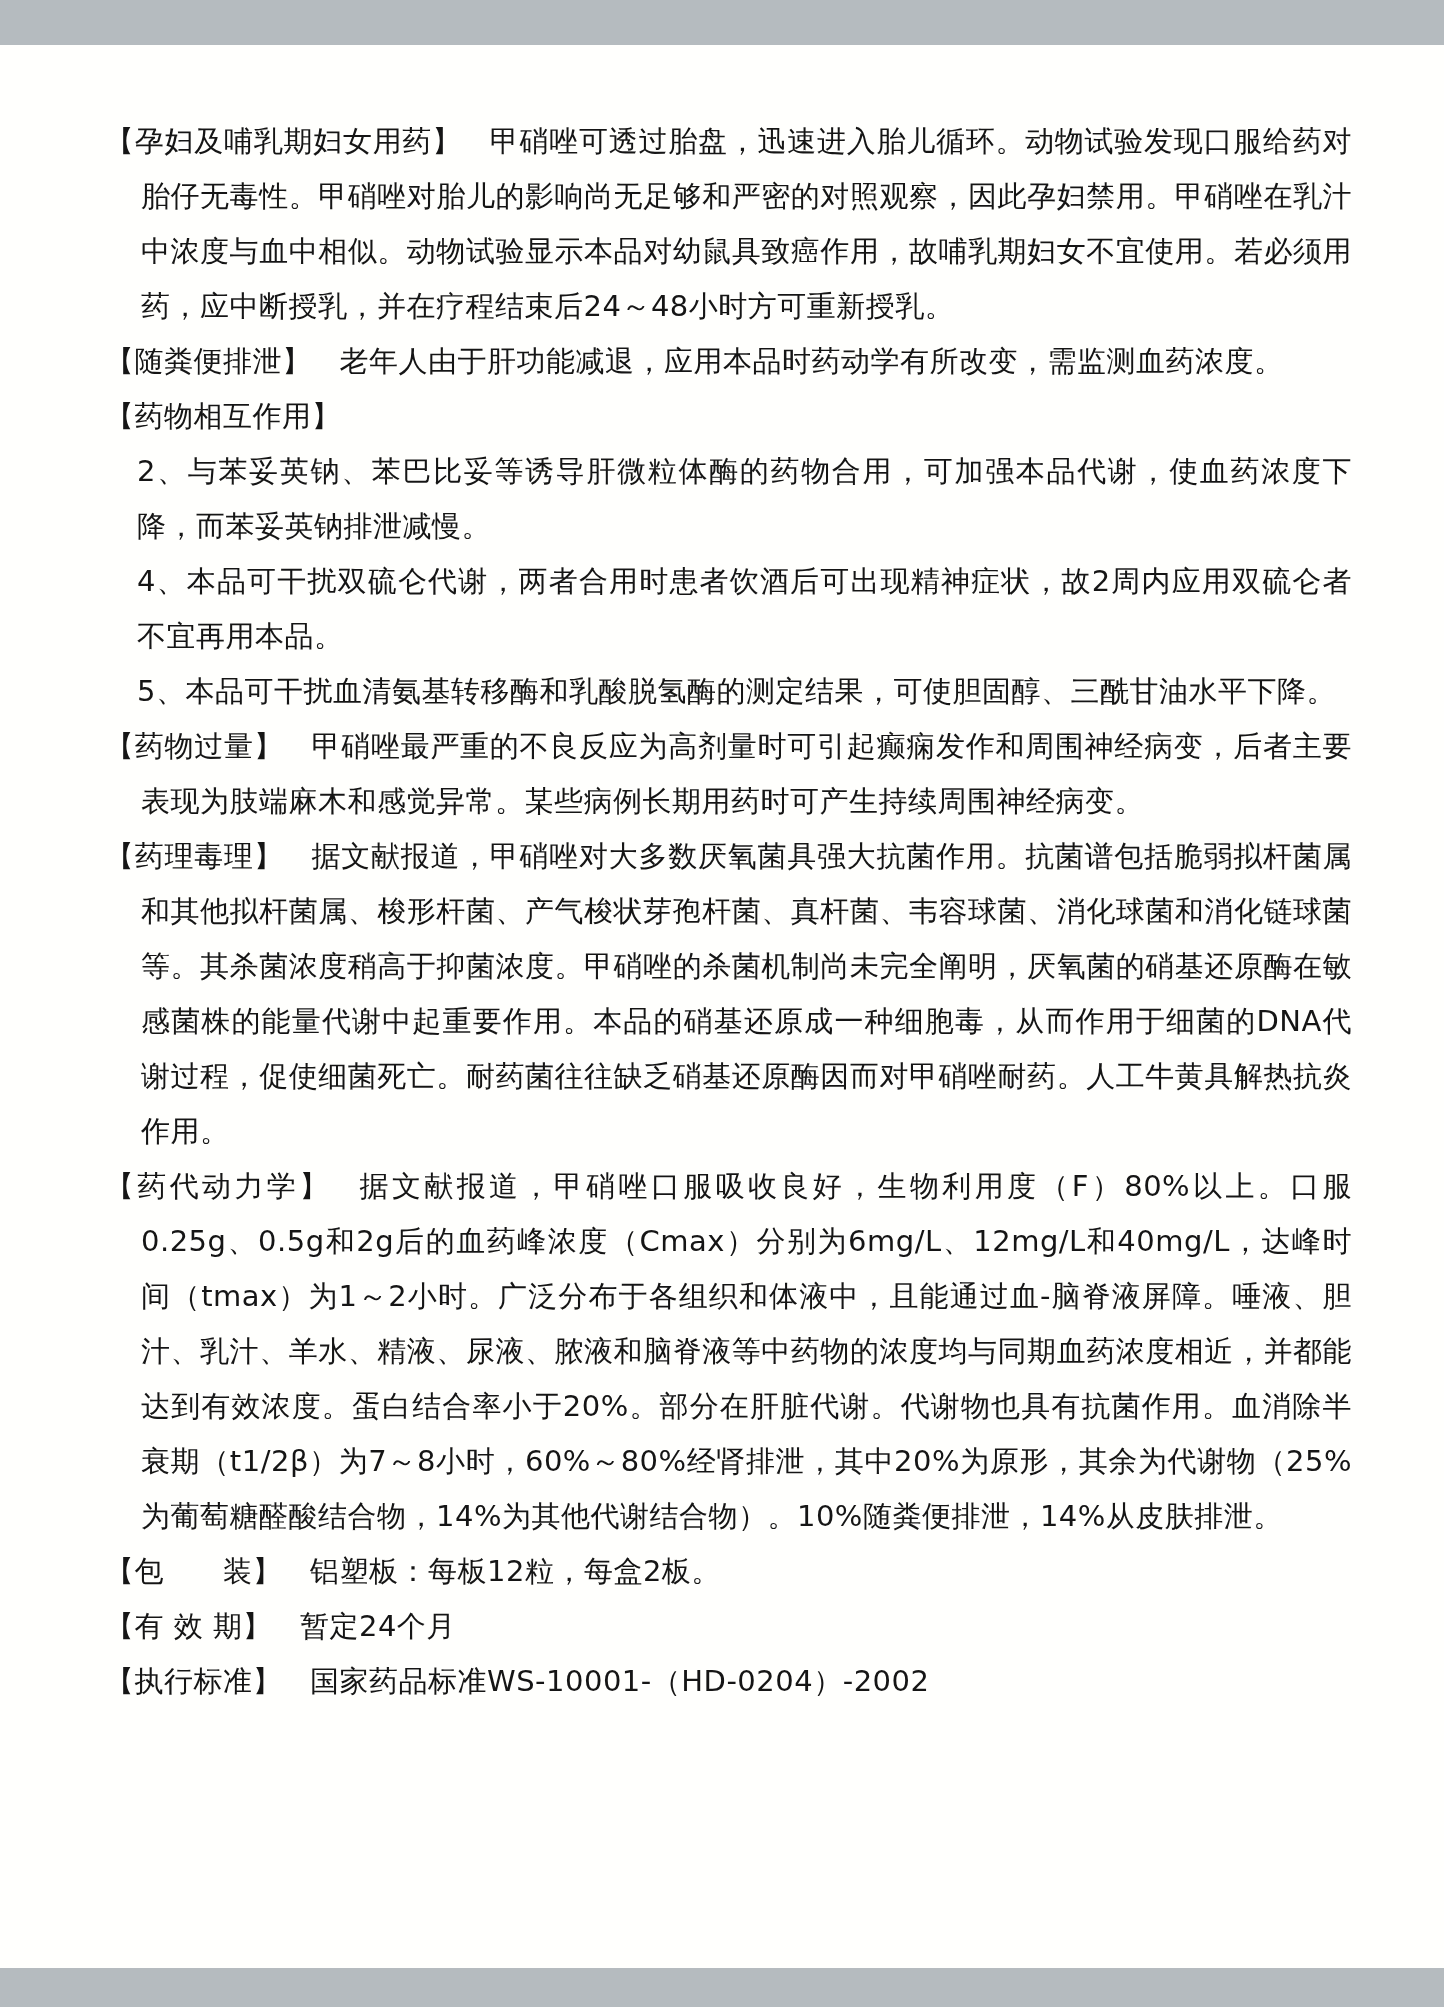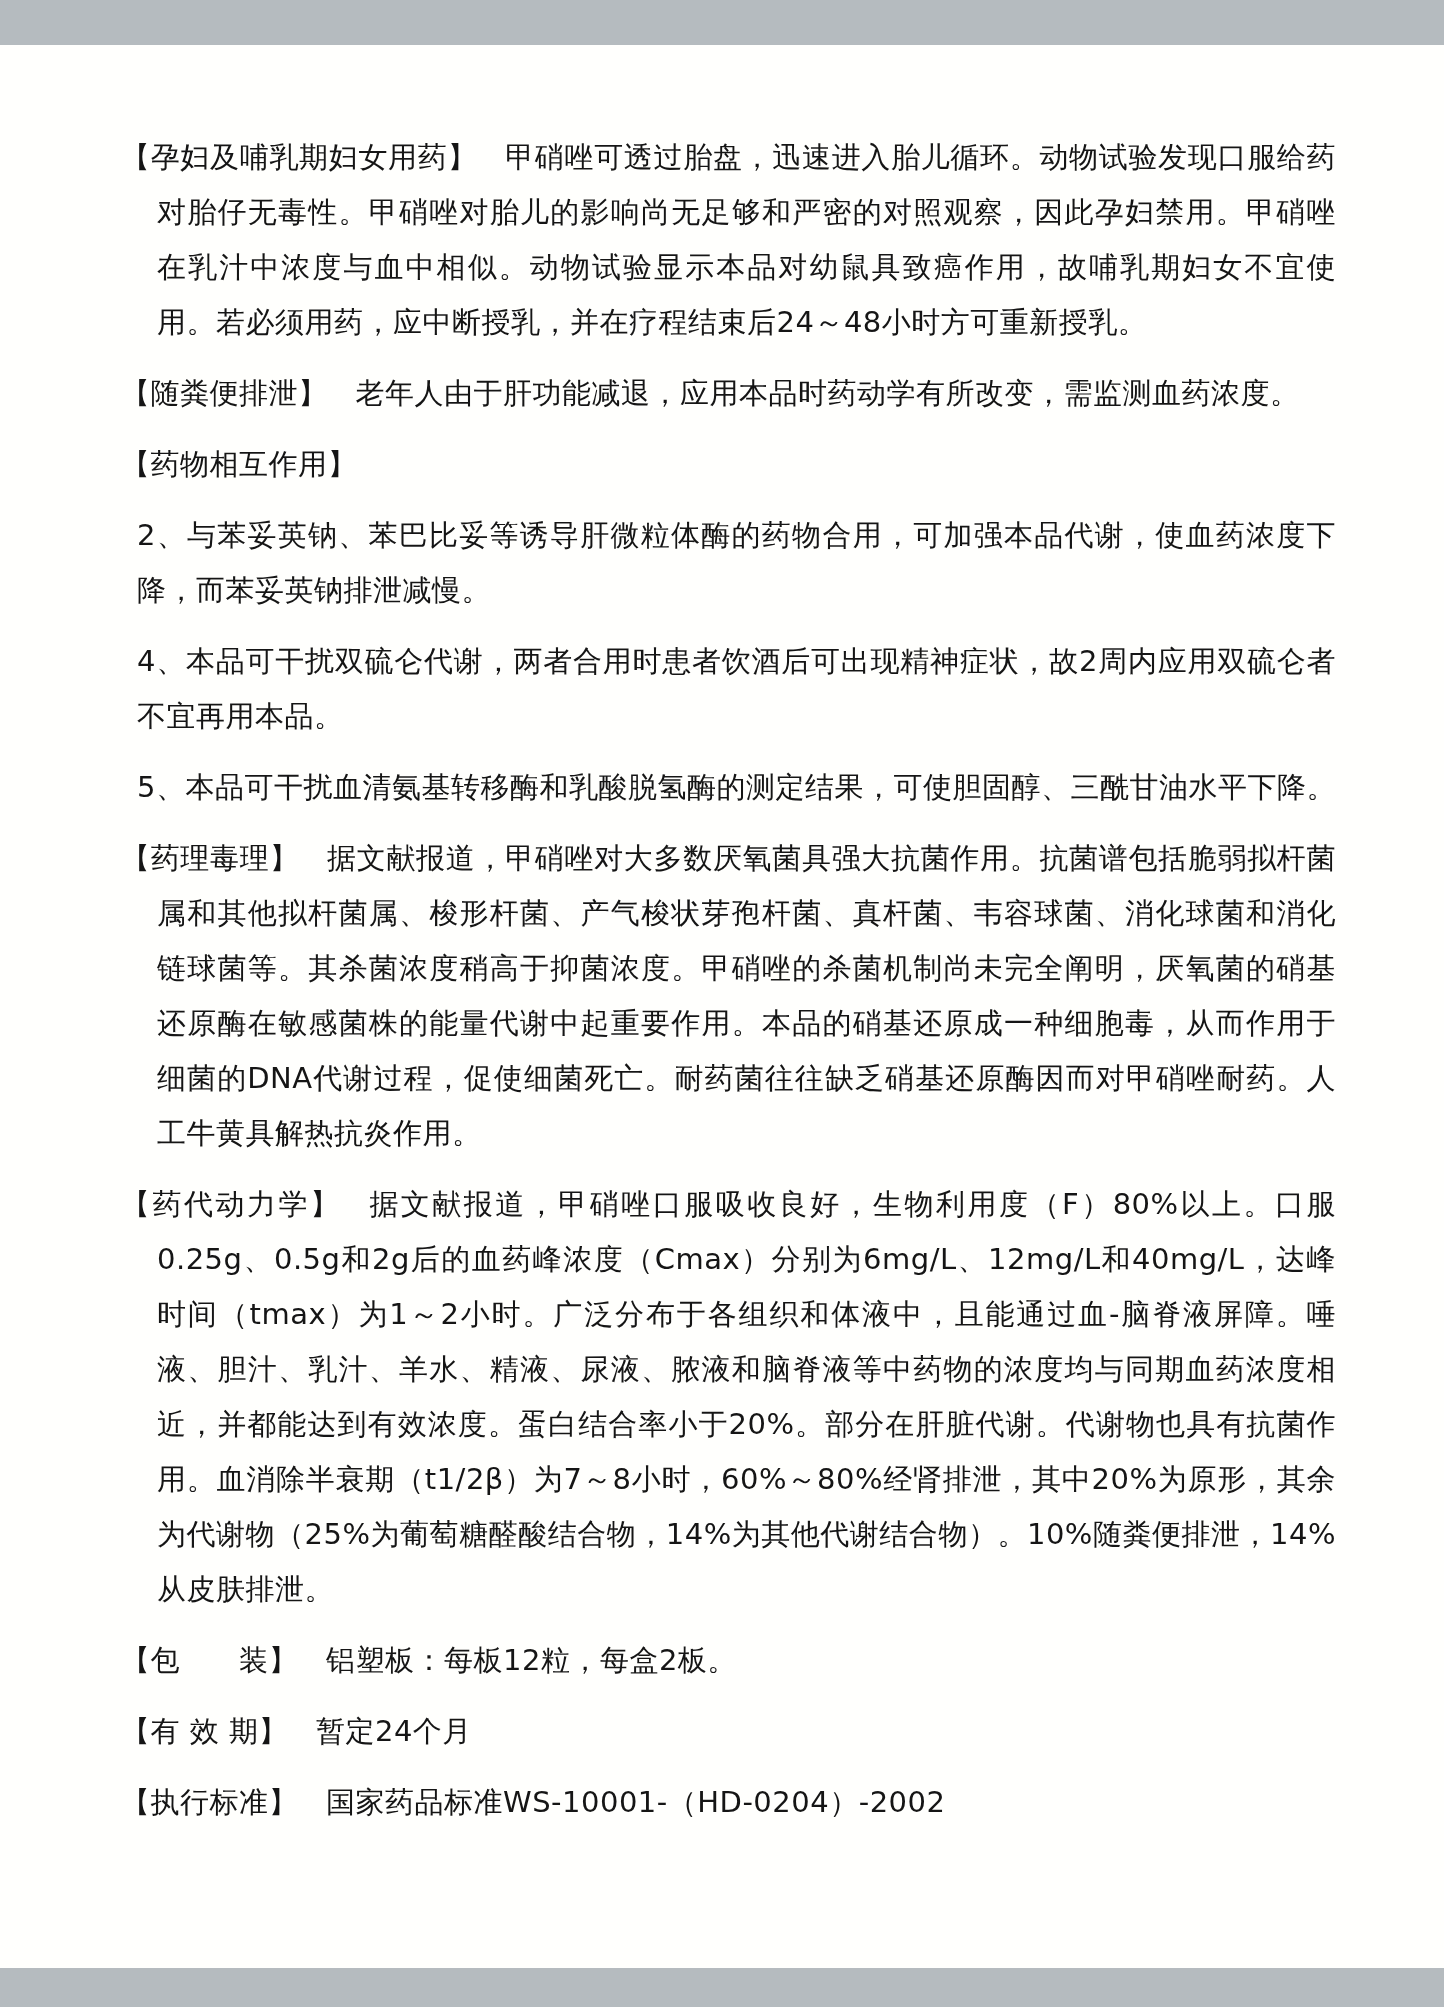--- a/index.html
+++ b/index.html
@@ -22,21 +22,21 @@
   .content {
     position: absolute;
     top: 114px;
     left: 105px;
     right: 92px;
     font-size: 29px;
     line-height: 55px;
     letter-spacing: 0.5px;
     text-align: justify;
   }
-  p { margin: 16px; }
+  p { margin: 0; }
   .sec {
     padding-left: 36px;
     text-indent: -36px;
   }
   .sec .sec-label { margin-right: 28px; }
   .list-item {
     margin-left: 32px;
   }
 </style>
 </head>
@@ -44,20 +44,21 @@
 
 <div>
   <div class="band band-top" style="background: rgb(181, 187, 191);"></div>
   <div class="content" id="doc-content">
       <p class="sec"><span class="sec-label">【孕妇及哺乳期妇女用药】</span><span>甲硝唑可透过胎盘，迅速进入胎儿循环。动物试验发现口服给药对胎仔无毒性。甲硝唑对胎儿的影响尚无足够和严密的对照观察，因此孕妇禁用。甲硝唑在乳汁中浓度与血中相似。动物试验显示本品对幼鼠具致癌作用，故哺乳期妇女不宜使用。若必须用药，应中断授乳，并在疗程结束后24～48小时方可重新授乳。</span></p>
       <p class="sec"><span class="sec-label">【随粪便排泄】</span><span>老年人由于肝功能减退，应用本品时药动学有所改变，需监测血药浓度。</span></p>
       <p class="sec"><span class="sec-label">【药物相互作用】</span></p>
       <p class="list-item">2、与苯妥英钠、苯巴比妥等诱导肝微粒体酶的药物合用，可加强本品代谢，使血药浓度下降，而苯妥英钠排泄减慢。</p>
       <p class="list-item">4、本品可干扰双硫仑代谢，两者合用时患者饮酒后可出现精神症状，故2周内应用双硫仑者不宜再用本品。</p>
       <p class="list-item">5、本品可干扰血清氨基转移酶和乳酸脱氢酶的测定结果，可使胆固醇、三酰甘油水平下降。</p>
+      <p class="sec"><span class="sec-label">【药物过量】</span><span>甲硝唑最严重的不良反应为高剂量时可引起癫痫发作和周围神经病变，后者主要表现为肢端麻木和感觉异常。某些病例长期用药时可产生持续周围神经病变。</span></p>
       <p class="sec"><span class="sec-label">【药理毒理】</span><span>据文献报道，甲硝唑对大多数厌氧菌具强大抗菌作用。抗菌谱包括脆弱拟杆菌属和其他拟杆菌属、梭形杆菌、产气梭状芽孢杆菌、真杆菌、韦容球菌、消化球菌和消化链球菌等。其杀菌浓度稍高于抑菌浓度。甲硝唑的杀菌机制尚未完全阐明，厌氧菌的硝基还原酶在敏感菌株的能量代谢中起重要作用。本品的硝基还原成一种细胞毒，从而作用于细菌的DNA代谢过程，促使细菌死亡。耐药菌往往缺乏硝基还原酶因而对甲硝唑耐药。人工牛黄具解热抗炎作用。</span></p>
       <p class="sec"><span class="sec-label">【药代动力学】</span><span>据文献报道，甲硝唑口服吸收良好，生物利用度（F）80%以上。口服0.25g、0.5g和2g后的血药峰浓度（Cmax）分别为6mg/L、12mg/L和40mg/L，达峰时间（tmax）为1～2小时。广泛分布于各组织和体液中，且能通过血-脑脊液屏障。唾液、胆汁、乳汁、羊水、精液、尿液、脓液和脑脊液等中药物的浓度均与同期血药浓度相近，并都能达到有效浓度。蛋白结合率小于20%。部分在肝脏代谢。代谢物也具有抗菌作用。血消除半衰期（t1/2β）为7～8小时，60%～80%经肾排泄，其中20%为原形，其余为代谢物（25%为葡萄糖醛酸结合物，14%为其他代谢结合物）。10%随粪便排泄，14%从皮肤排泄。</span></p>
       <p class="sec"><span class="sec-label">【包　　装】</span><span>铝塑板：每板12粒，每盒2板。</span></p>
       <p class="sec"><span class="sec-label">【有 效 期】</span><span>暂定24个月</span></p>
       <p class="sec"><span class="sec-label">【执行标准】</span><span>国家药品标准WS-10001-（HD-0204）-2002</span></p>
     </div>
   <div class="band band-bottom" style="background: rgb(181, 187, 191);"></div>
 </div>
 
 </body></html>

